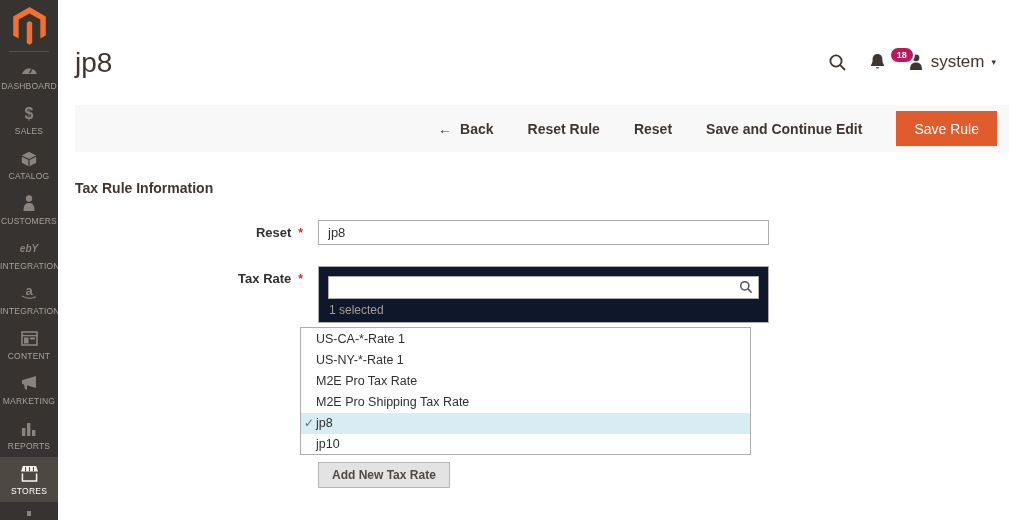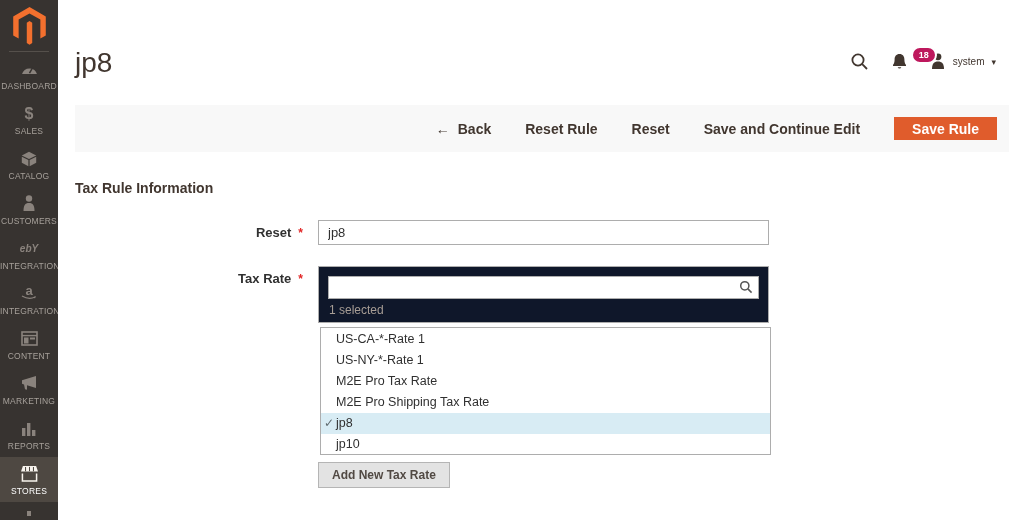--- a/index.html
+++ b/index.html
@@ -28,31 +28,31 @@
   
   .header { position:absolute; left:58px; top:0; width:966px; height:105px; background:#fff; }
   .page-title { position:absolute; left:17px; top:47px; font-size:28px; font-weight:400; color:#41362f; }
   .header-actions { position:absolute; right:28px; top:52px; display:flex; align-items:center; gap:22px; }
   .hdr-ico { cursor:pointer; display:flex; align-items:center; }
   .bell-wrap { position:relative; }
   .badge { position:absolute; left:20px; top:-7px; background:#be185d; color:#fff;
     font-size:9px; font-weight:bold; line-height:12px; padding:1px 6px; border-radius:9px;
     border:2px solid #fff; }
   .user-wrap { display:flex; align-items:center; gap:7px; cursor:pointer; }
-  .user-name { font-size:10px; color:#41362f; }
+  .user-name { font-size:17px; color:#41362f; }
   .caret { font-size:9px; color:#41362f; }
 
   
   .toolbar { position:absolute; left:75px; top:105px; width:934px; height:47px;
     background:#f8f8f8; display:flex; align-items:center; justify-content:flex-end;
     gap:34px; padding-right:12px; }
   .txt-btn { background:none; border:none; font-family:inherit; font-size:14px; font-weight:700;
     color:#41362f; cursor:pointer; display:flex; align-items:center; gap:8px; }
   .primary-btn { background:#e05c2c; border:none; color:#fff; font-family:inherit;
-    font-size:14px; font-weight:700; height:23px; padding:0 18px; cursor:pointer; }
+    font-size:14px; font-weight:400; height:35px; padding:0 18px; cursor:pointer; }
 
   
   .section-title { position:absolute; left:75px; top:180px; font-size:14px; font-weight:700; color:#41362f; }
 
   .field-label { position:absolute; left:75px; width:228px; text-align:right;
     font-size:13px; font-weight:700; color:#303030; }
   .req { color:#e22626; margin-left:7px; font-size:12px; }
   .name-label { top:225px; }
   .taxrate-label { top:271px; }
 
@@ -61,21 +61,21 @@
     background:#fff; }
 
   .ms-head { position:absolute; left:318px; top:266px; width:451px; height:57px;
     border:1px solid #adadad; background:#0f172a; }
   .ms-search-wrap { position:absolute; left:9px; top:9px; right:9px; height:23px; }
   .ms-search { width:100%; height:100%; border:1px solid #adadad; font-family:inherit;
     font-size:12px; padding:0 26px 0 7px; background:#fff; }
   .ms-search-ico { position:absolute; right:6px; top:4px; cursor:pointer; }
   .ms-count { position:absolute; left:10px; bottom:5px; font-size:12px; color:#a79d95; }
 
-  .ms-list { position:absolute; left:320px; top:327px; width:451px; height:128px;
+  .ms-list { position:absolute; left:300px; top:327px; width:451px; height:128px;
     border:1px solid #adadad; background:#fff; overflow:hidden; padding-top:1px; }
   .ms-option { position:relative; height:21px; line-height:21px; font-size:12.5px;
     color:#303030; padding-left:15px; cursor:pointer; white-space:nowrap; }
   .ms-option.selected { background:#d8ecf4; }
   .ms-check { position:absolute; left:3px; top:0; font-size:12px; color:#5f6a6e; }
 
   .secondary-btn { position:absolute; left:318px; top:462px; background:#e3e3e3;
     border:1px solid #b5b5b5; font-family:inherit; font-size:12px; font-weight:700;
     color:#514943; padding:5px 13px; cursor:pointer; }
 </style>

